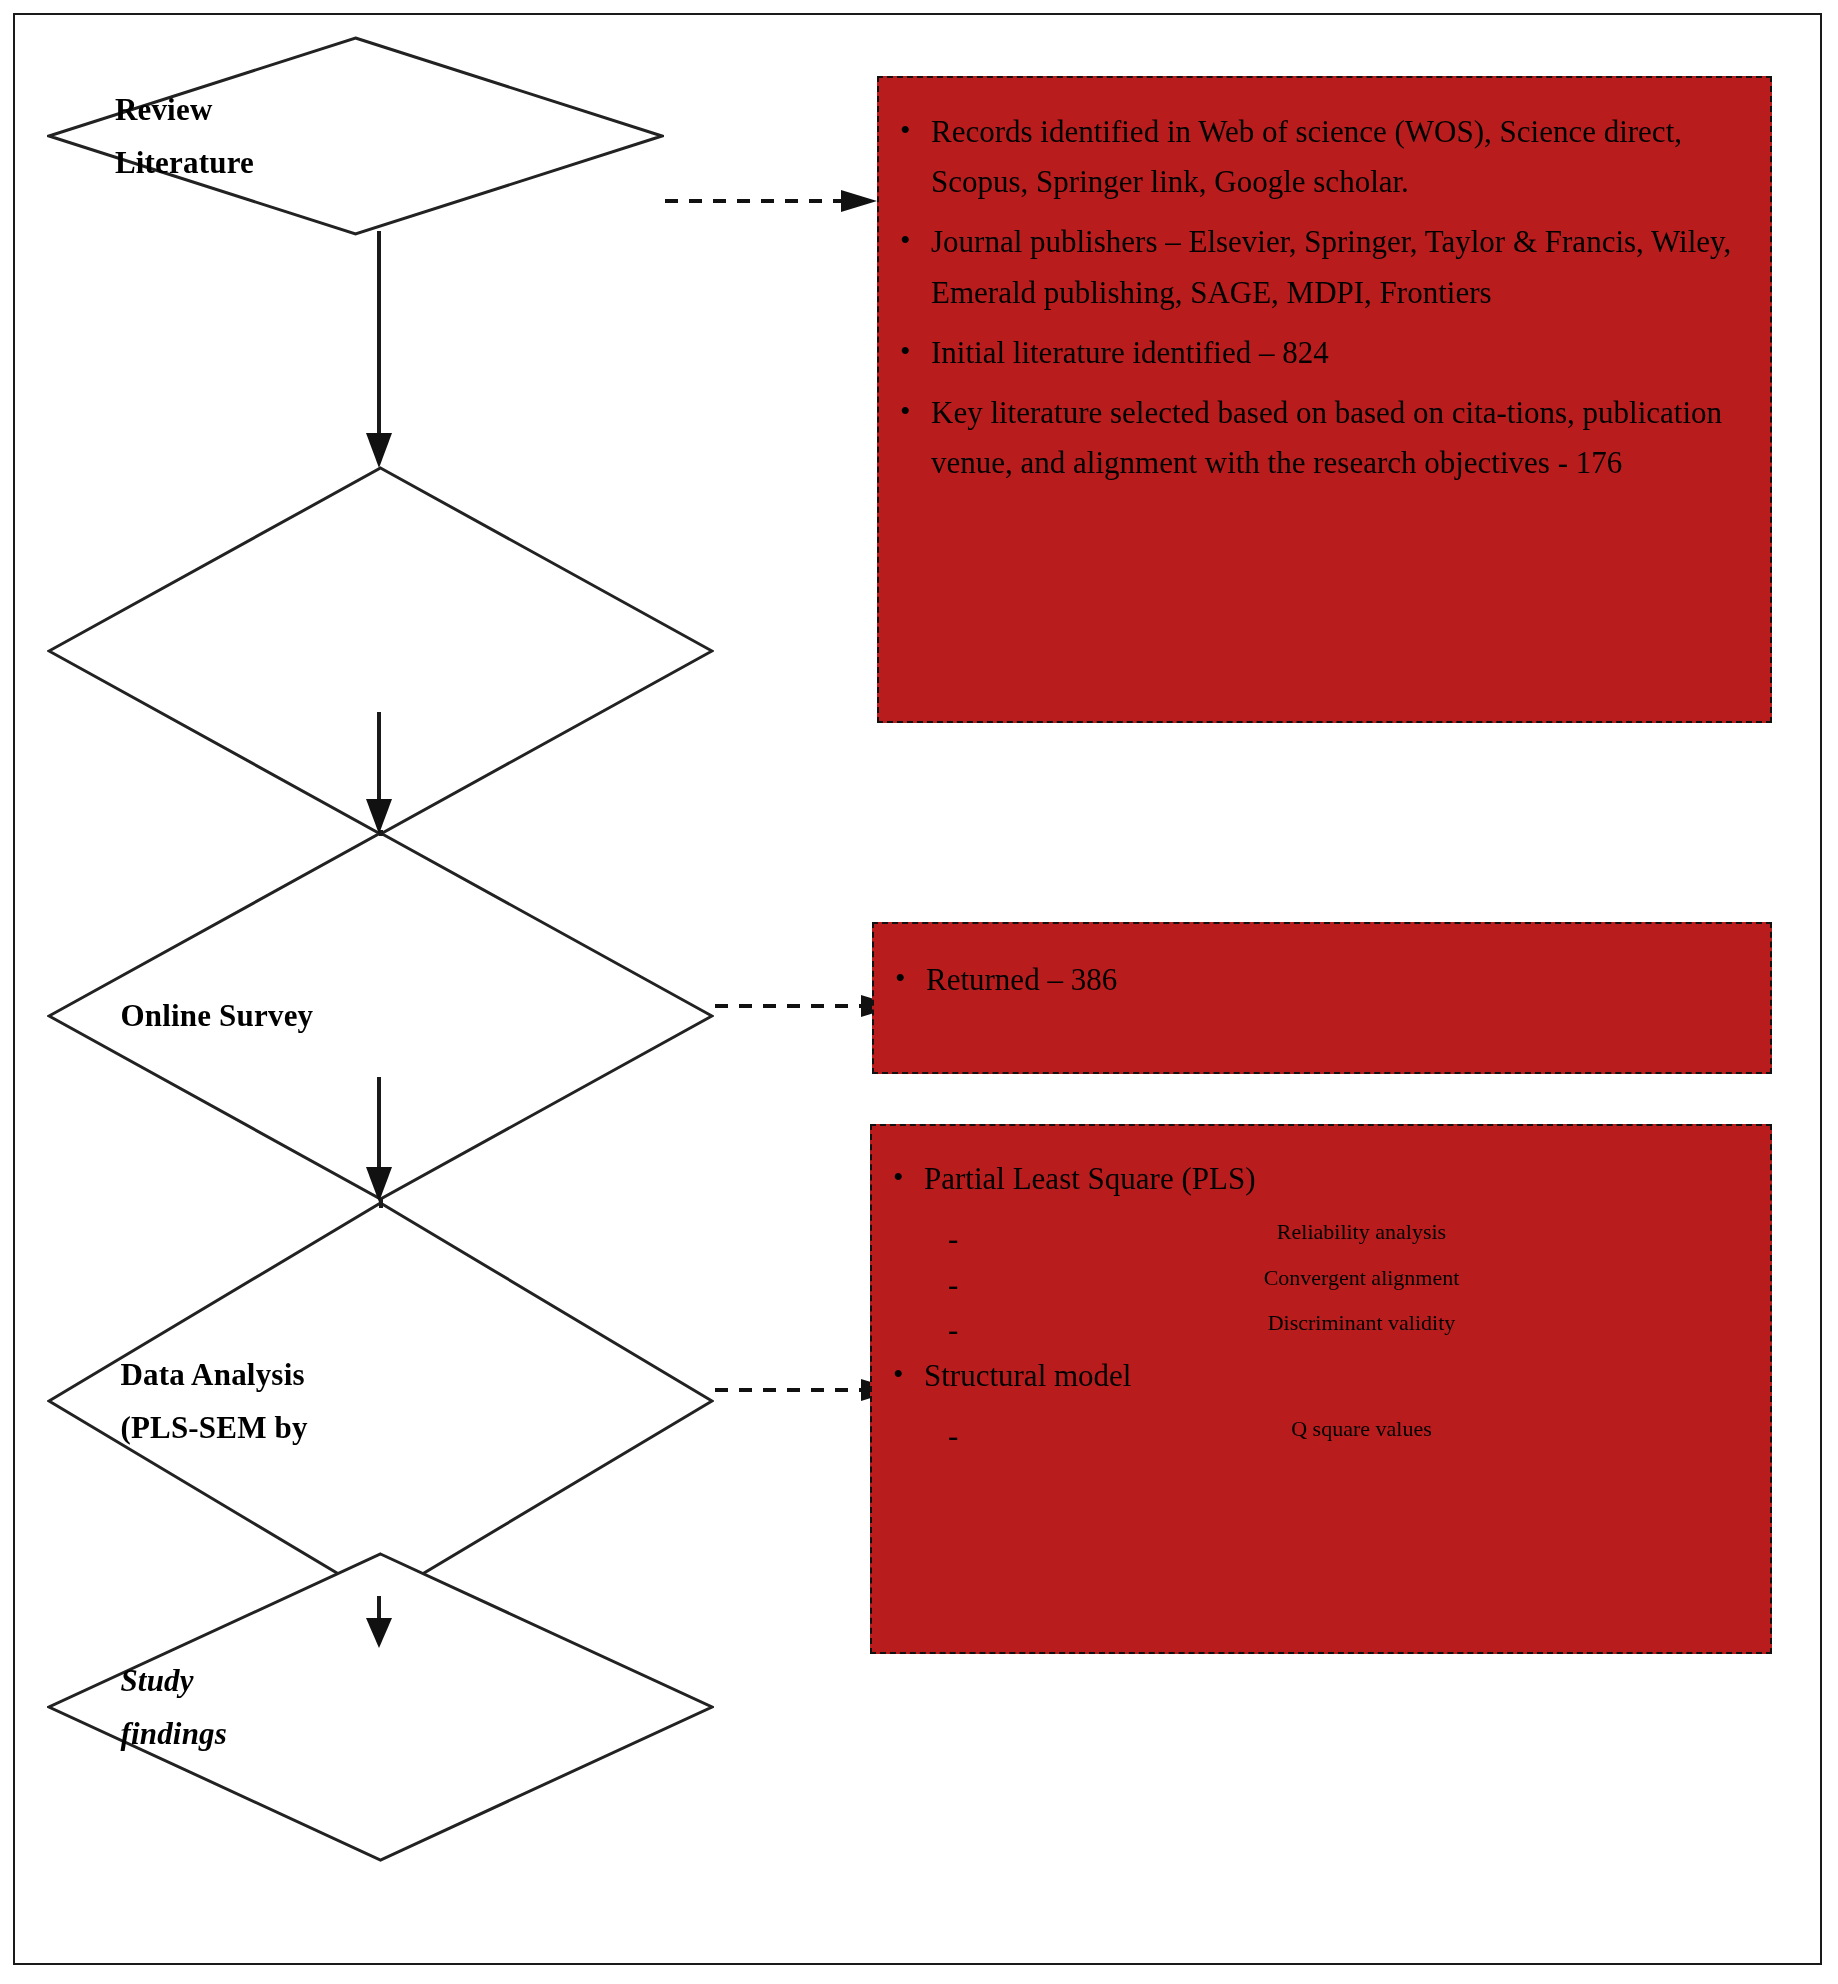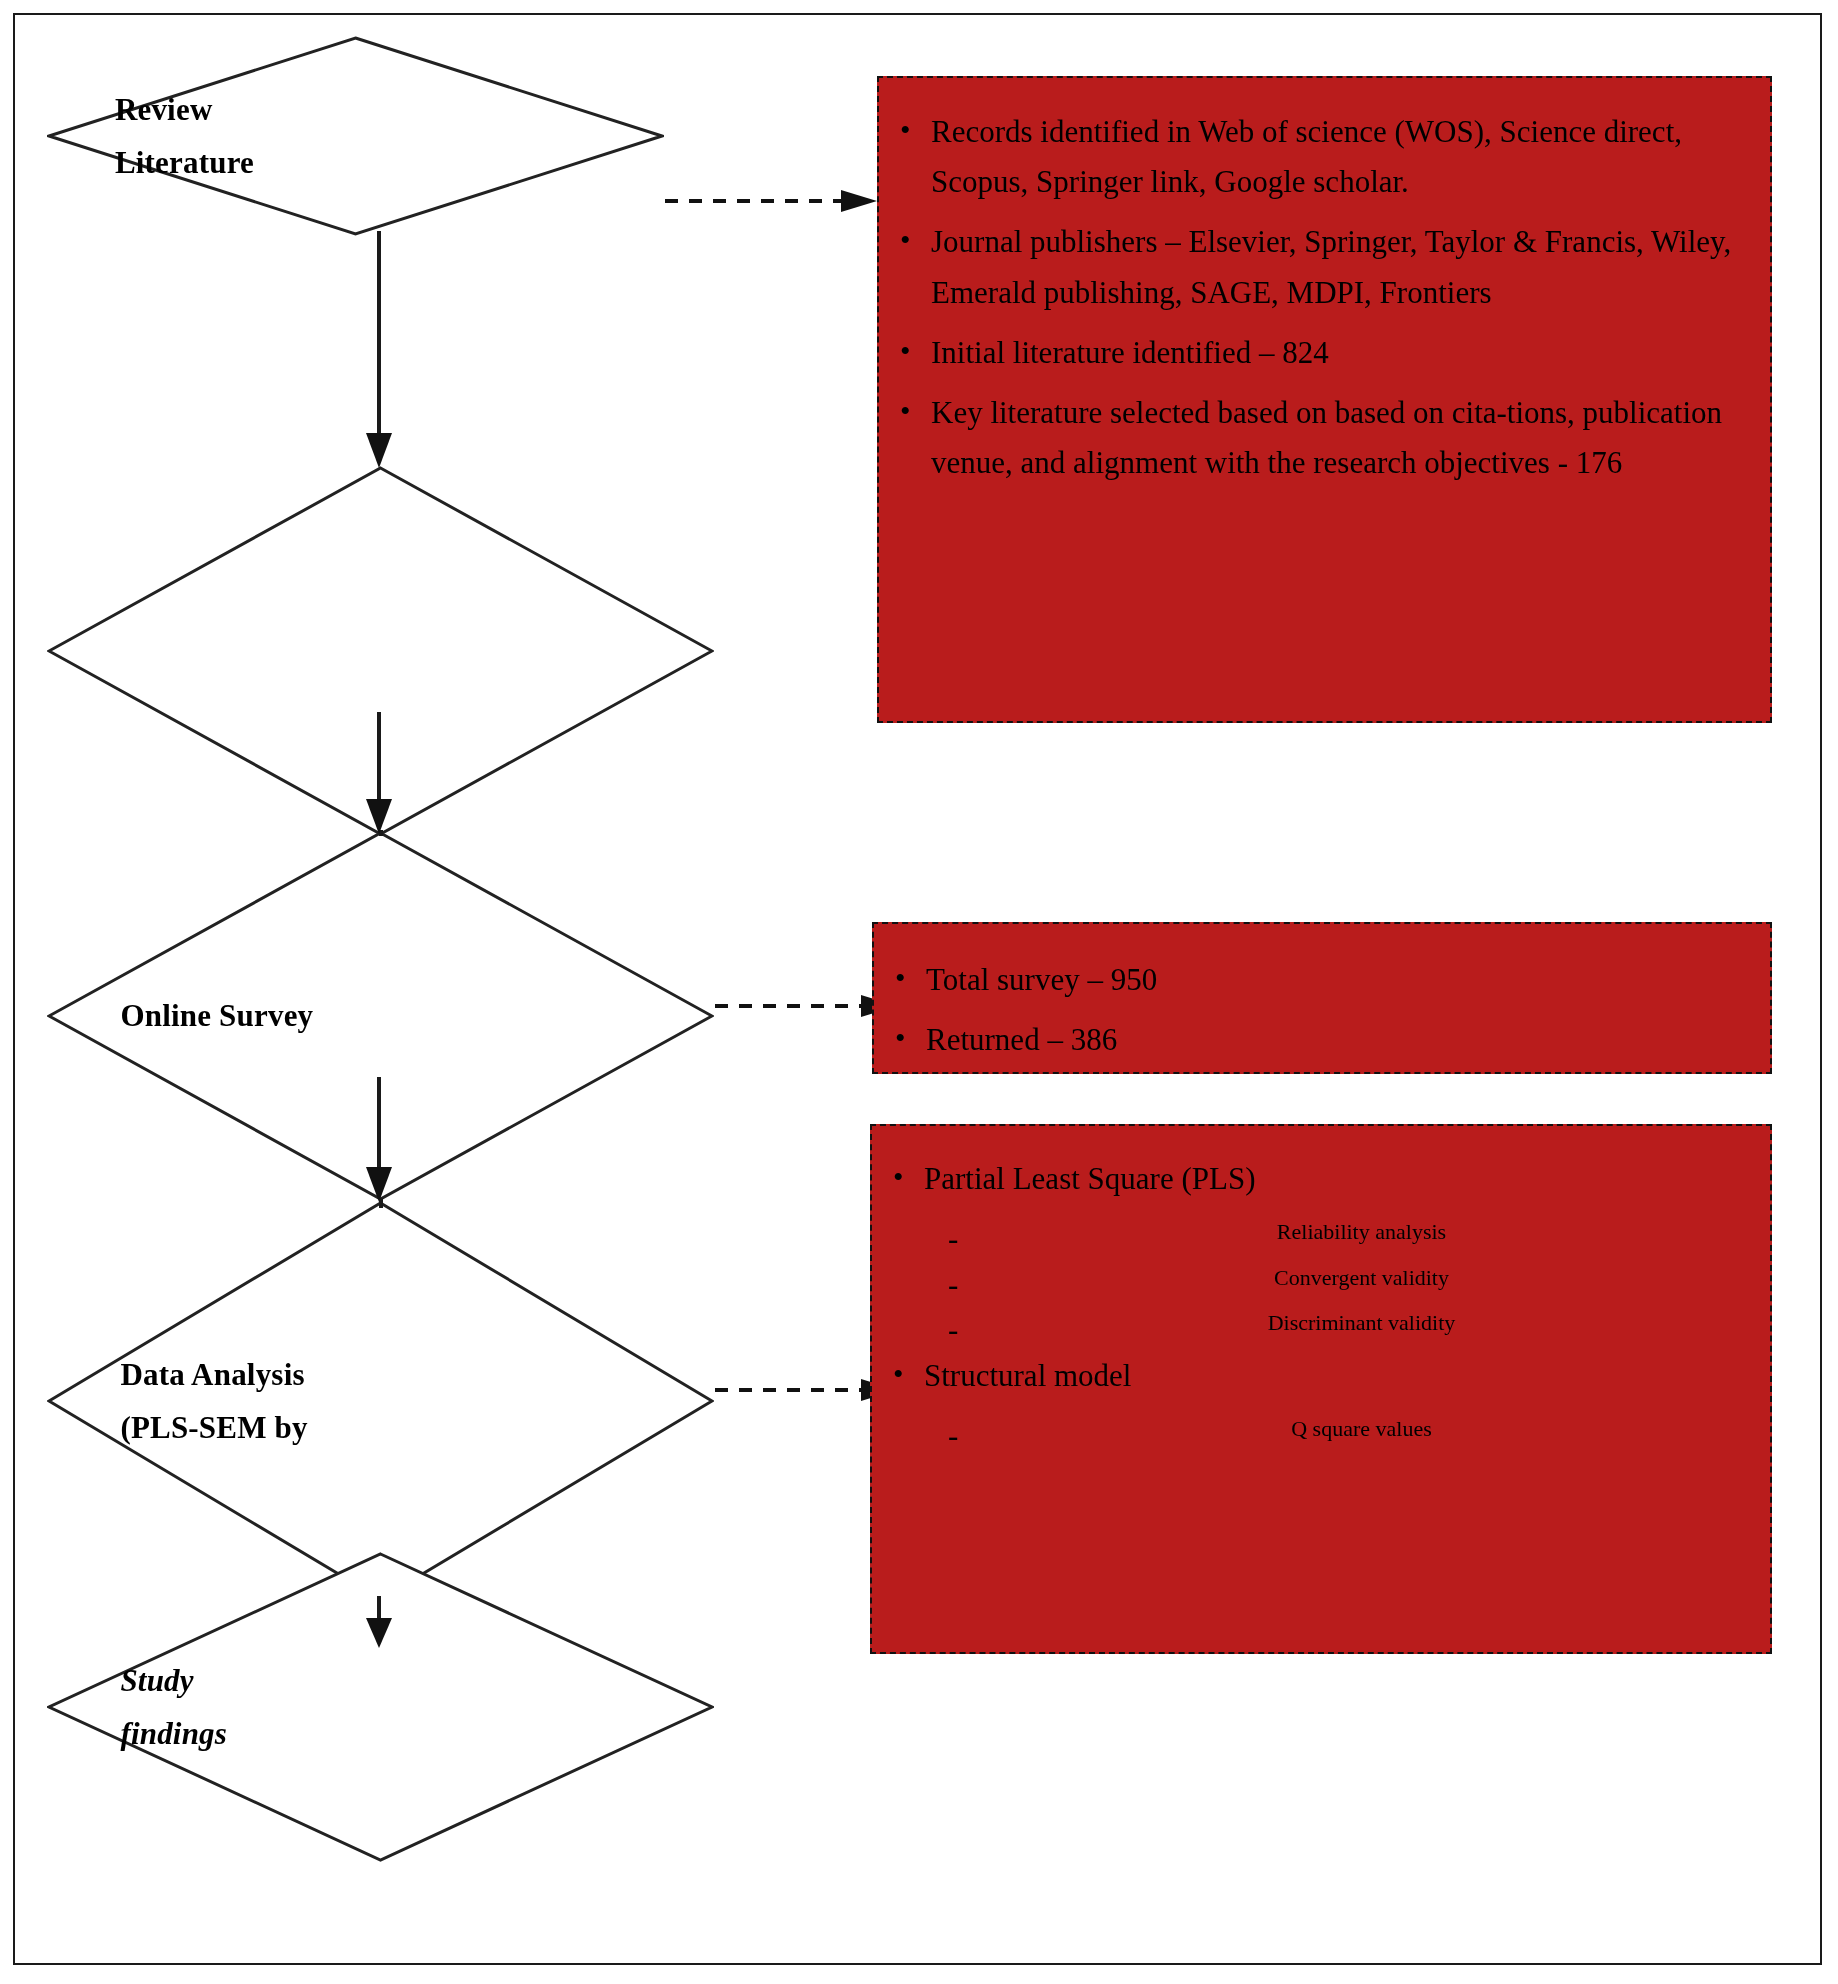--- a/index.html
+++ b/index.html
@@ -225,30 +225,29 @@
     <ul>
       <li class="bullet">Records identified in Web of science (WOS), Science direct, Scopus, Springer link, Google scholar.</li>
       <li class="bullet">Journal publishers – Elsevier, Springer, Taylor &amp; Francis, Wiley, Emerald publishing, SAGE, MDPI, Frontiers</li>
       <li class="bullet"> Initial literature identified – 824</li>
       <li class="bullet">Key literature selected based on based on cita-tions, publication venue, and alignment with the research objectives - 176</li>
     </ul>
   </div>
 
   <div class="notebox" style="left:872px; top:922px; width:900px; height:152px; padding:31px 26px 0 13px;">
     <ul>
-      <li class="bullet">Total survey – 950</li>
       <li class="bullet">Returned – 386</li>
     </ul>
   </div>
 
   <div class="notebox" style="left:870px; top:1124px; width:902px; height:530px; padding:28px 26px 0 13px;">
     <ul>
       <li class="bullet">Partial Least Square (PLS)</li>
       <li class="sub">Reliability analysis</li>
-      <li class="sub">Convergent validity</li>
+      <li class="sub">Convergent alignment</li>
       <li class="sub">Discriminant validity</li>
       <li class="bullet">Structural model</li>
       <li class="sub">Q square values</li>
     </ul>
   </div>
 
 </div>
 
 
 </body></html>

